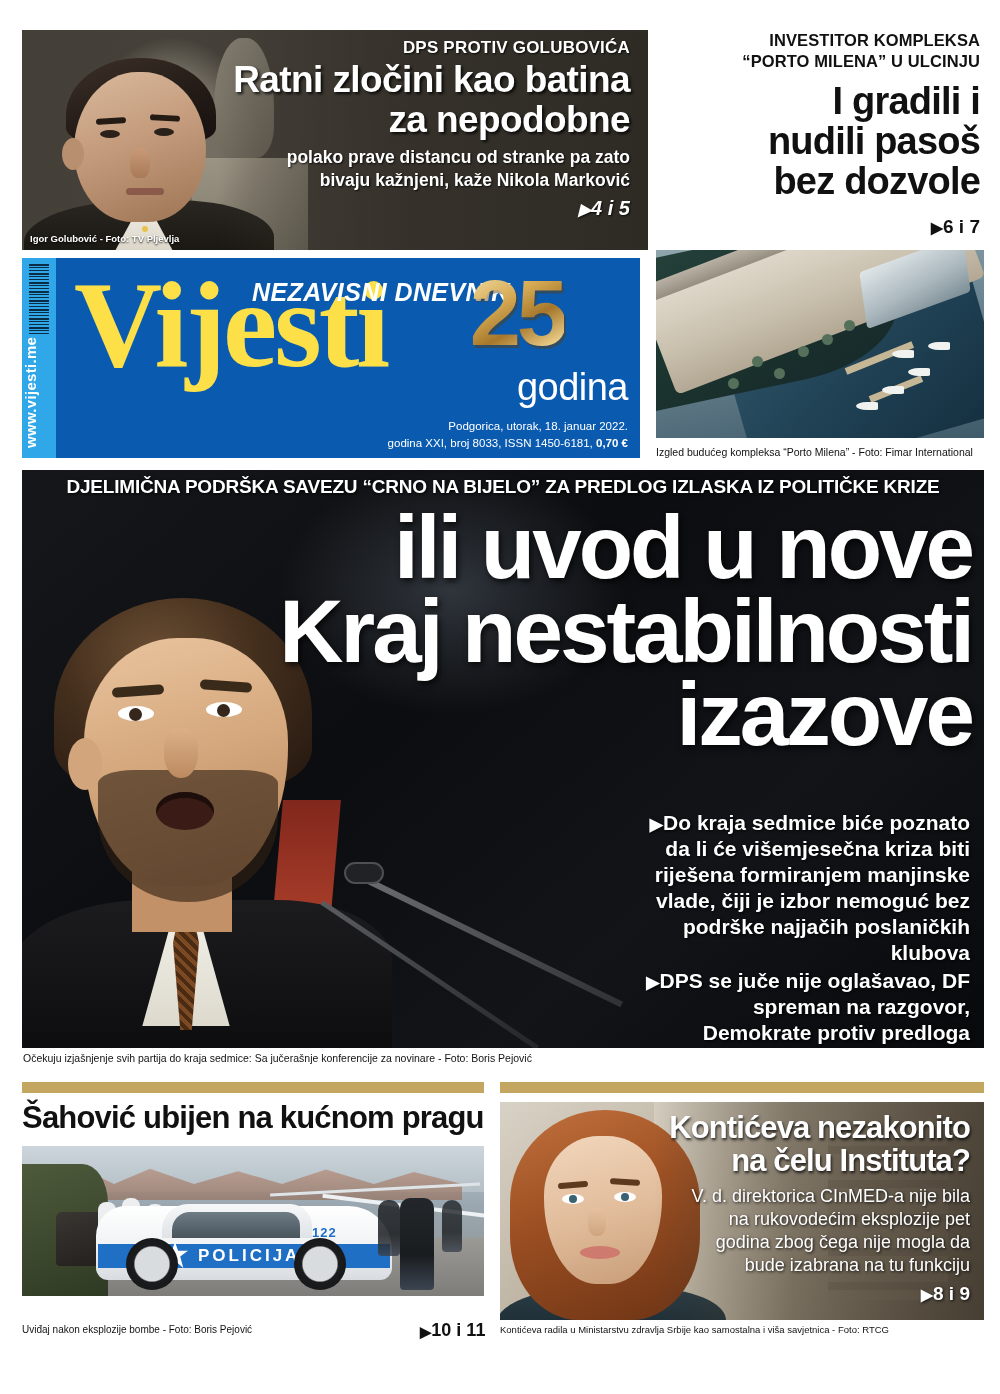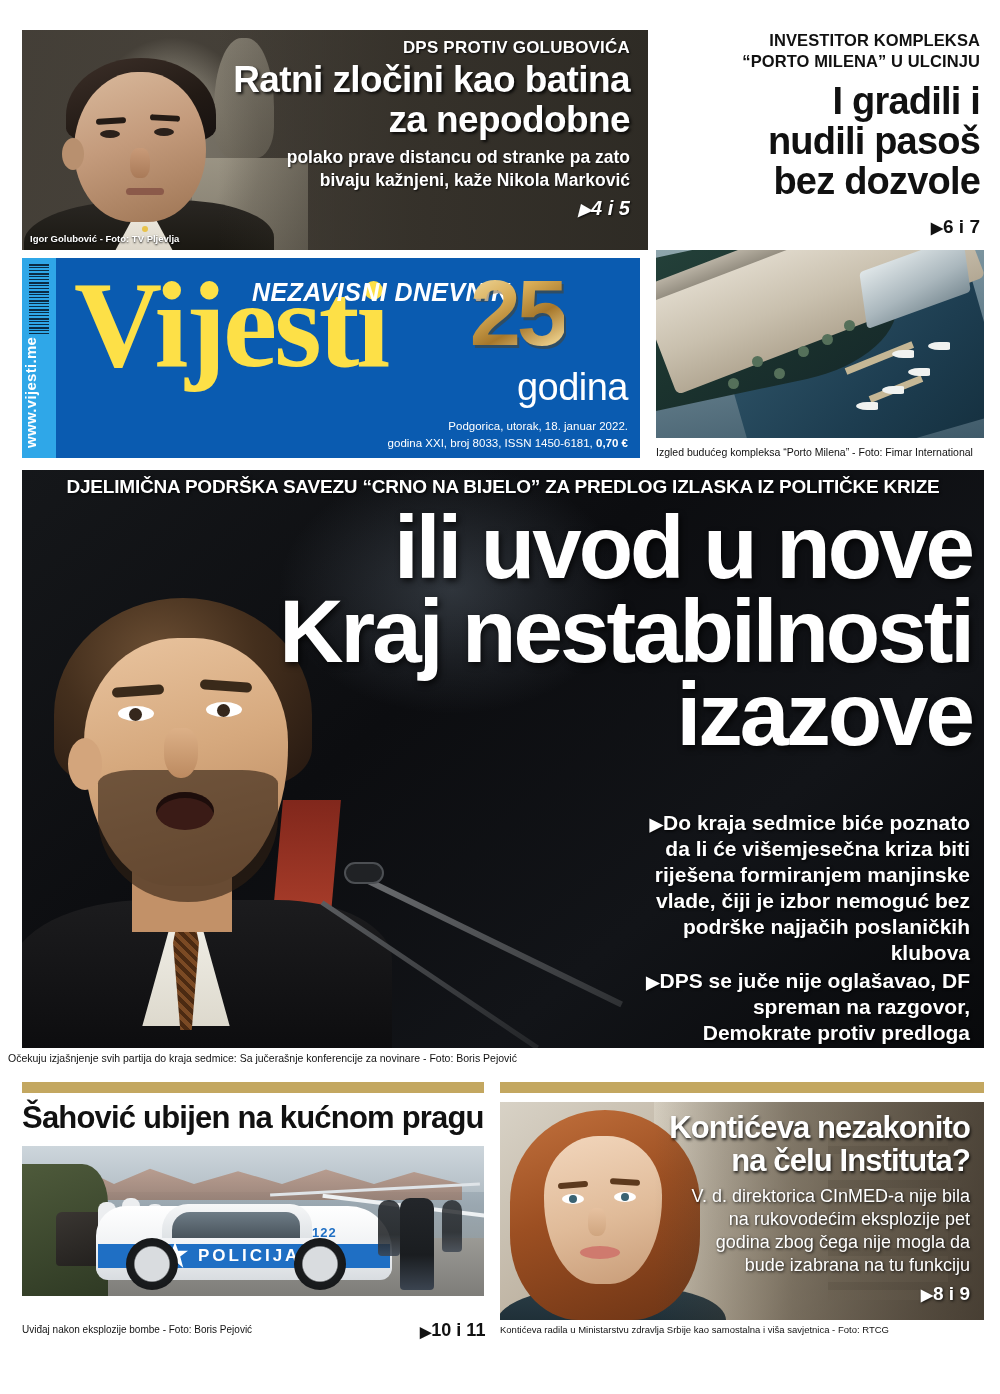--- a/index.html
+++ b/index.html
@@ -297,21 +297,21 @@
     text-shadow: 2px 3px 6px rgba(0,0,0,.75);
   }
   .lead-bullets {
     position:absolute; right:14px; top:340px; width:330px; text-align:right;
     color:#fff; font-size:21px; font-weight:700; line-height:1.24;
     text-shadow: 1px 1px 3px rgba(0,0,0,.95);
   }
   .lead-bullets p { margin-bottom:0; }
   .lead-bullets .b2 { margin-top:2px; }
   .lead-caption {
-    position:absolute; left:8px; top:1052px; width:640px;
+    position:absolute; left:23px; top:1052px; width:640px;
     font-size:10.5px; color:#111;
   }
 
   
   .bl { position:absolute; left:22px; top:1082px; width:462px; height:238px; }
   .br { position:absolute; left:500px; top:1082px; width:484px; height:212px; }
   .gold-rule { position:absolute; left:0; top:0; width:100%; height:11px; background:#c3a760; }
 
   .bl-head {
     position:absolute; left:0; top:18px; width:462px;

